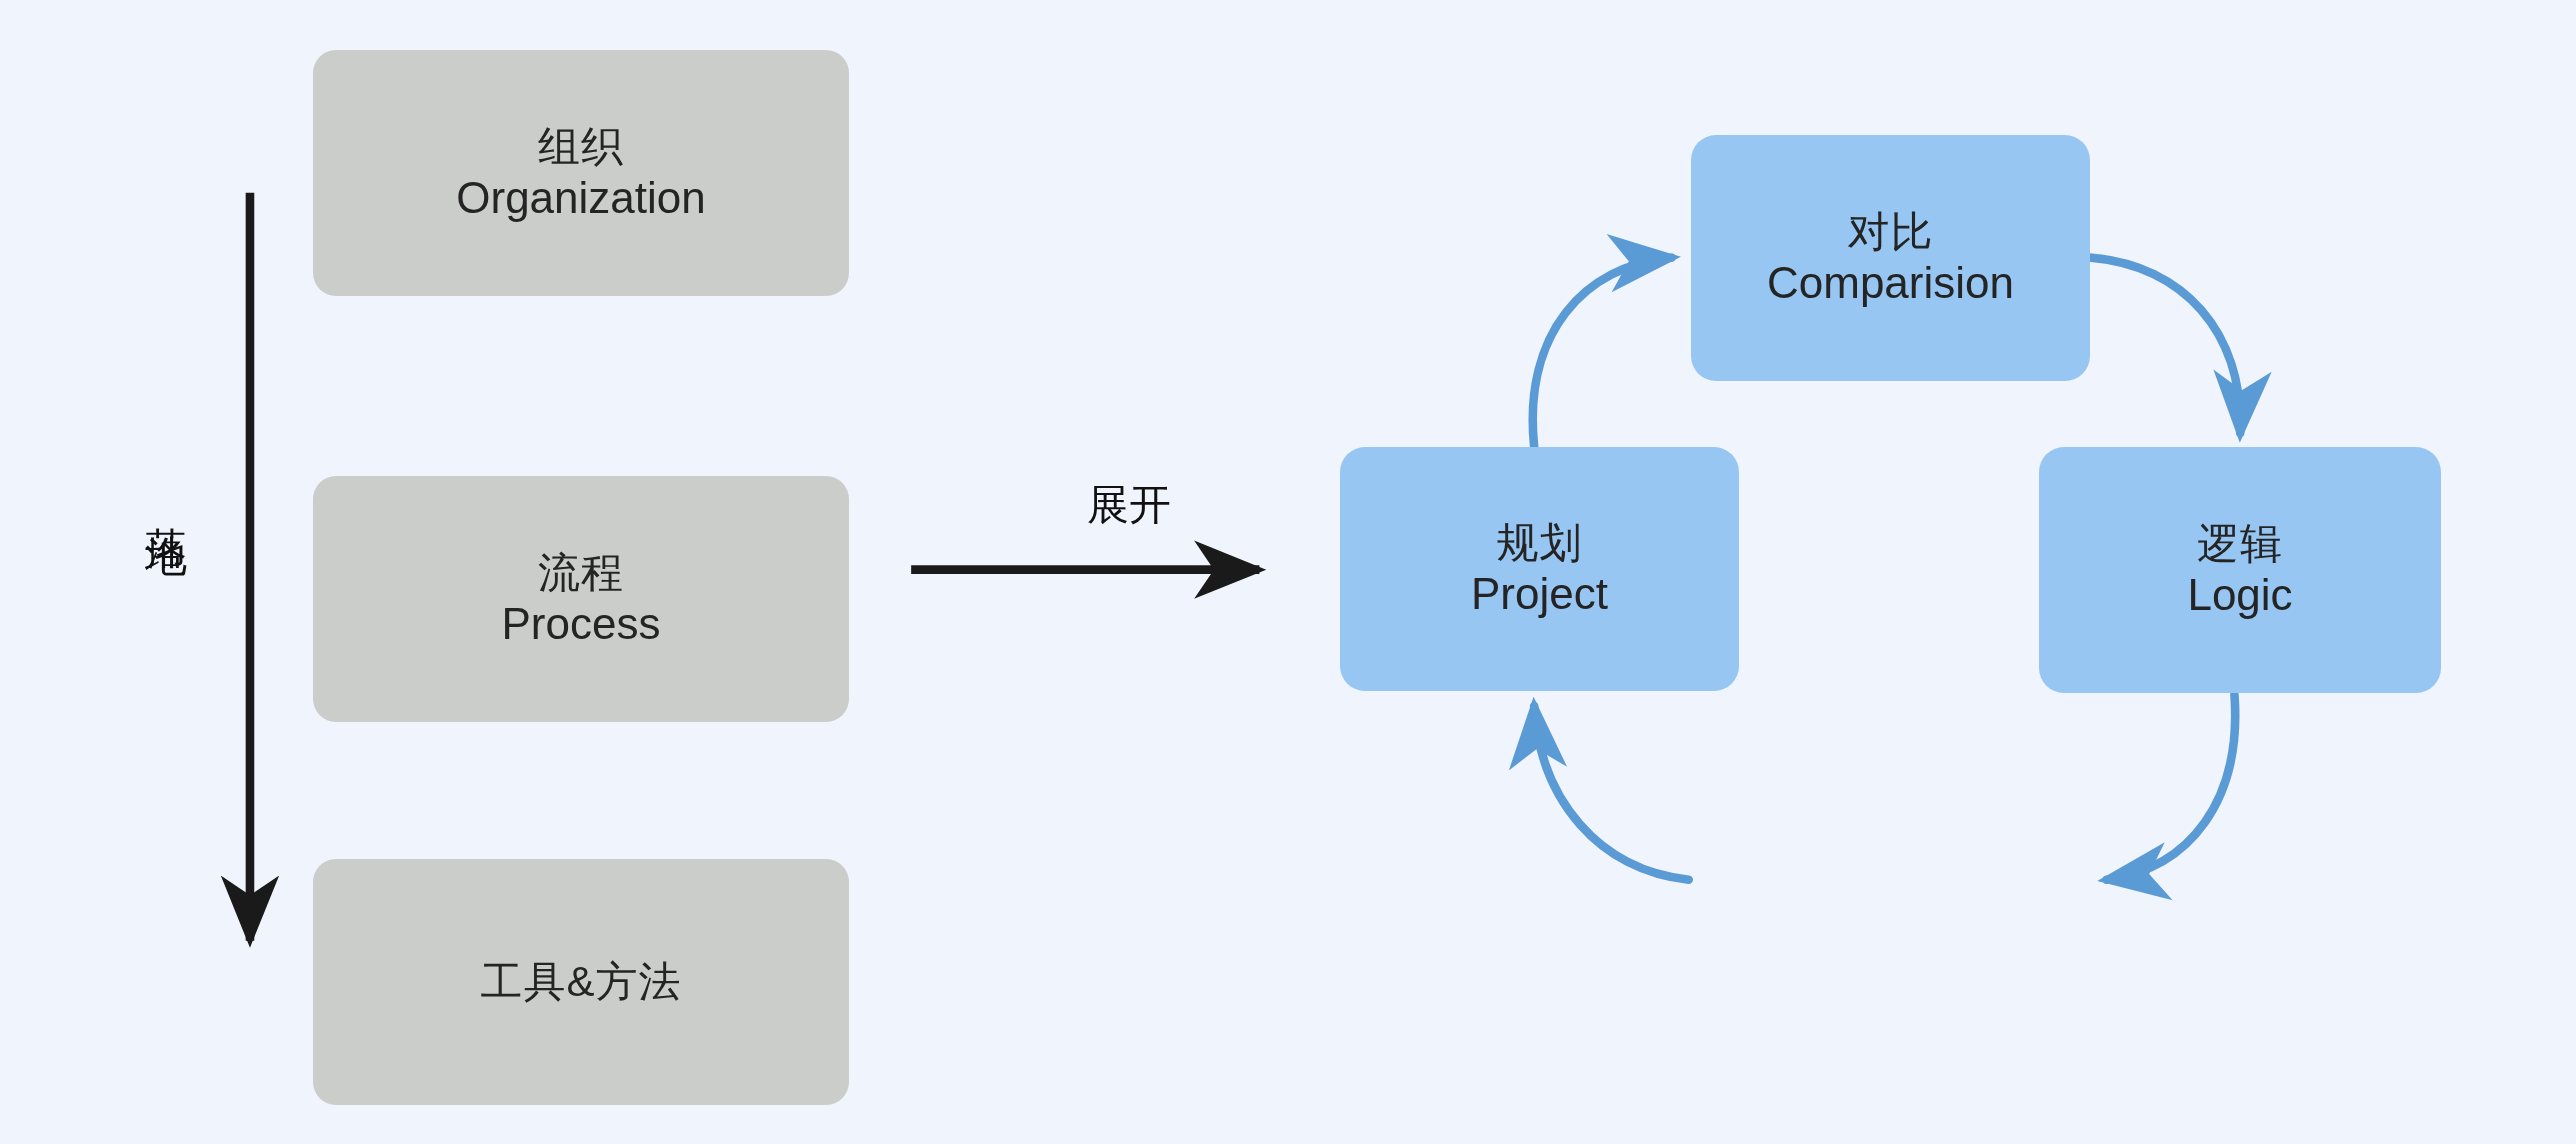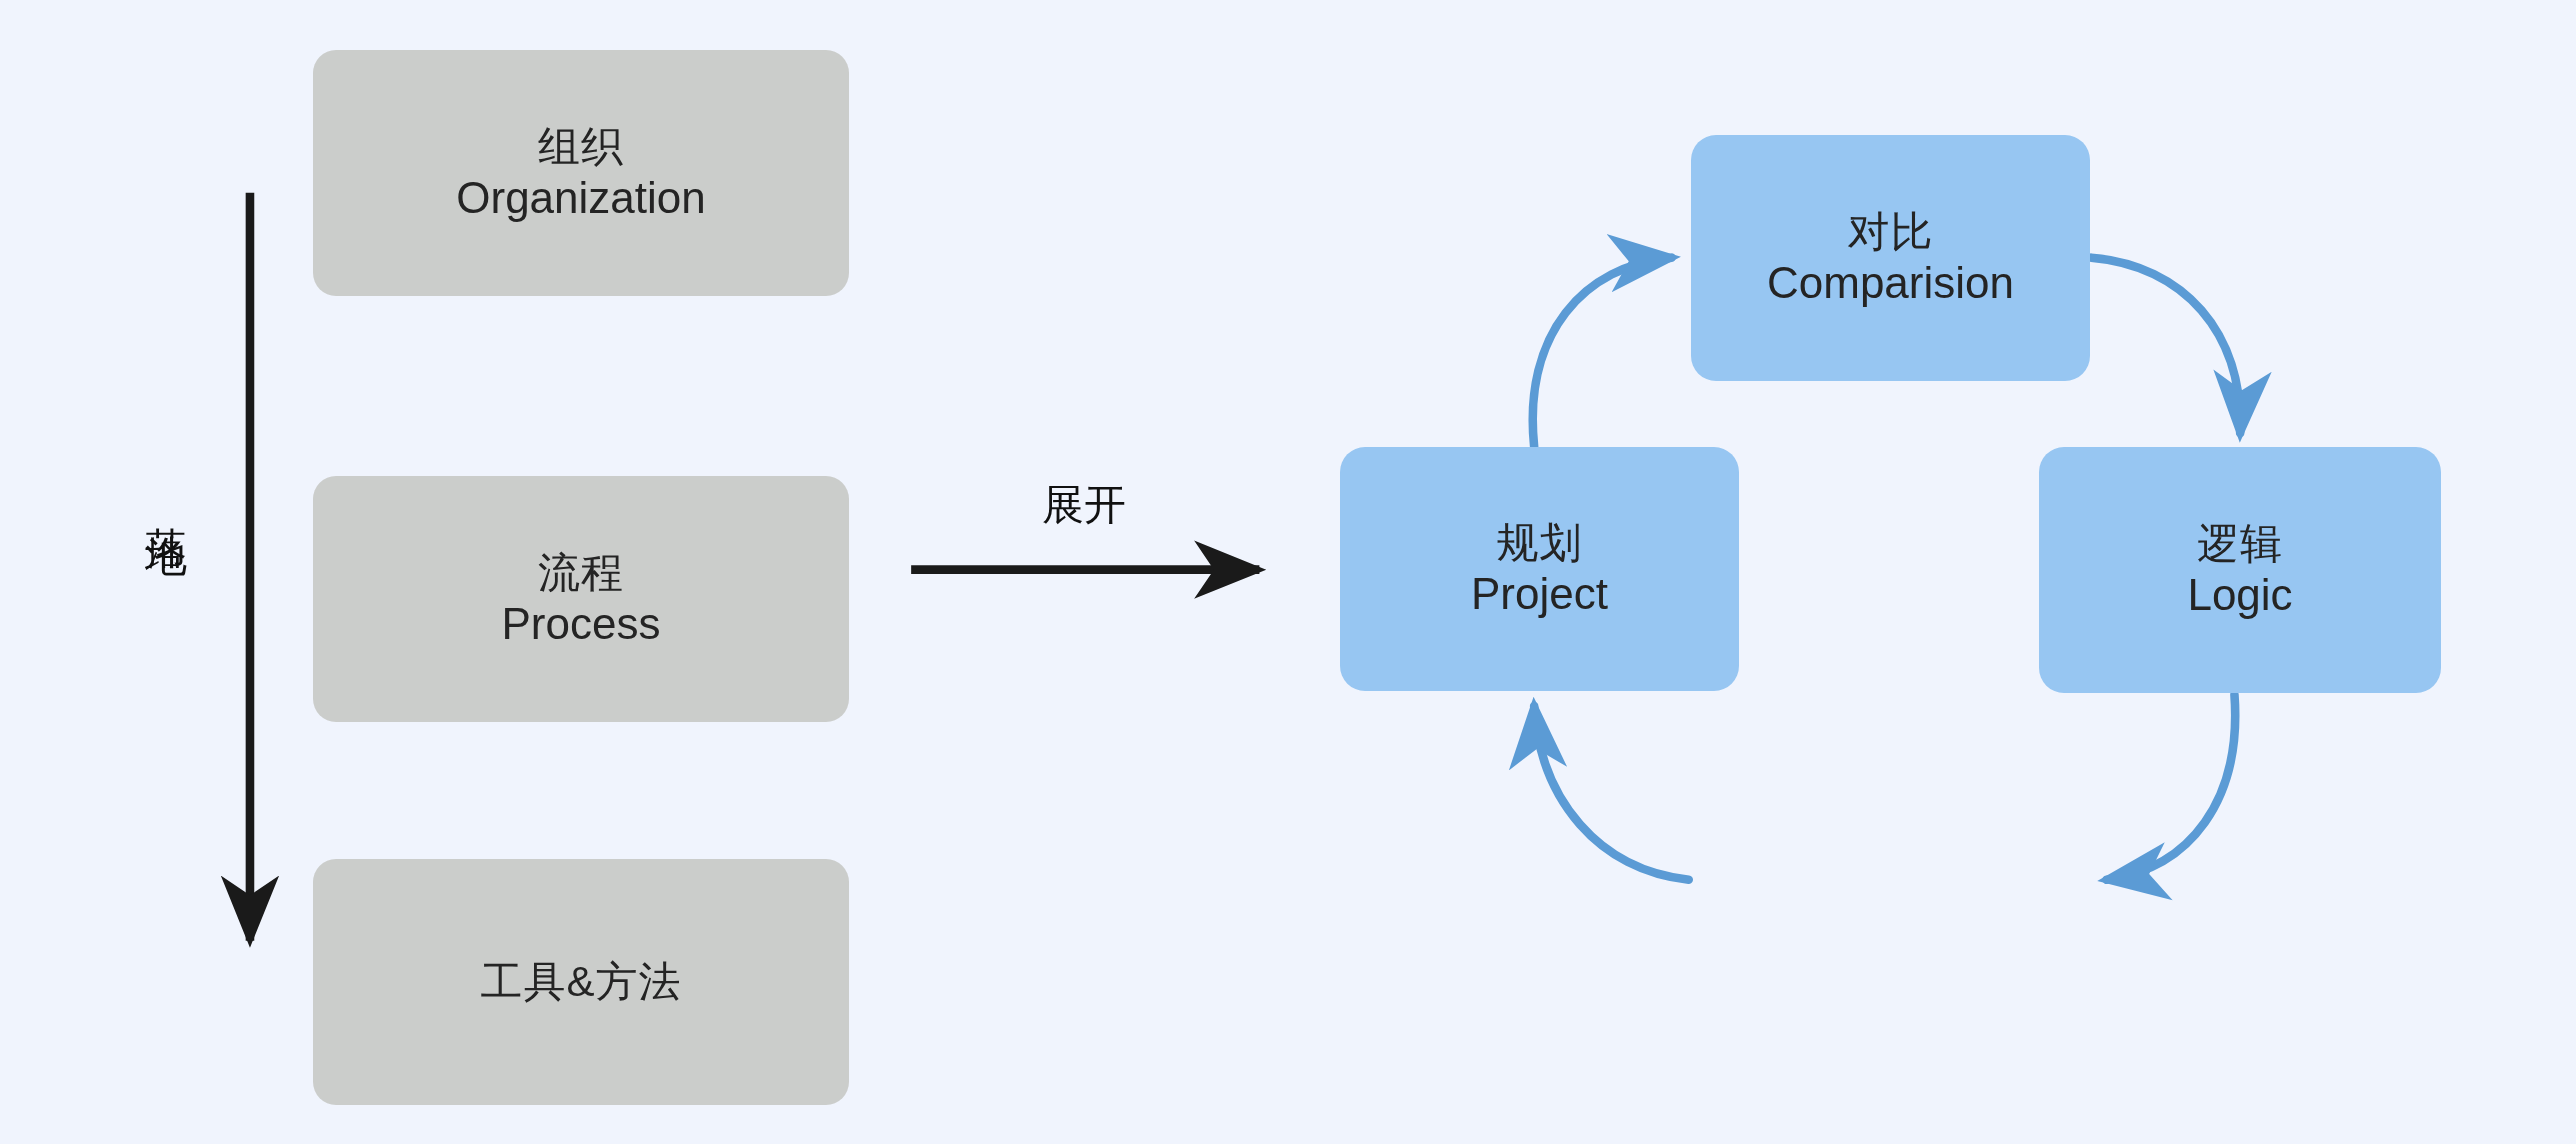--- a/index.html
+++ b/index.html
@@ -56,20 +56,21 @@
     writing-mode: vertical-rl;
     text-orientation: upright;
     letter-spacing: 7.6px;
     line-height: 1.0;
   }
   .flow-label {
     position: absolute;
     font-size: 42px;
     color: #111;
     white-space: nowrap;
+    margin-left: 45px;
   }
   svg.edges {
     position: absolute;
     left: 0;
     top: 0;
     width: 2576px;
     height: 1145px;
     overflow: visible;
     pointer-events: none;
   }

